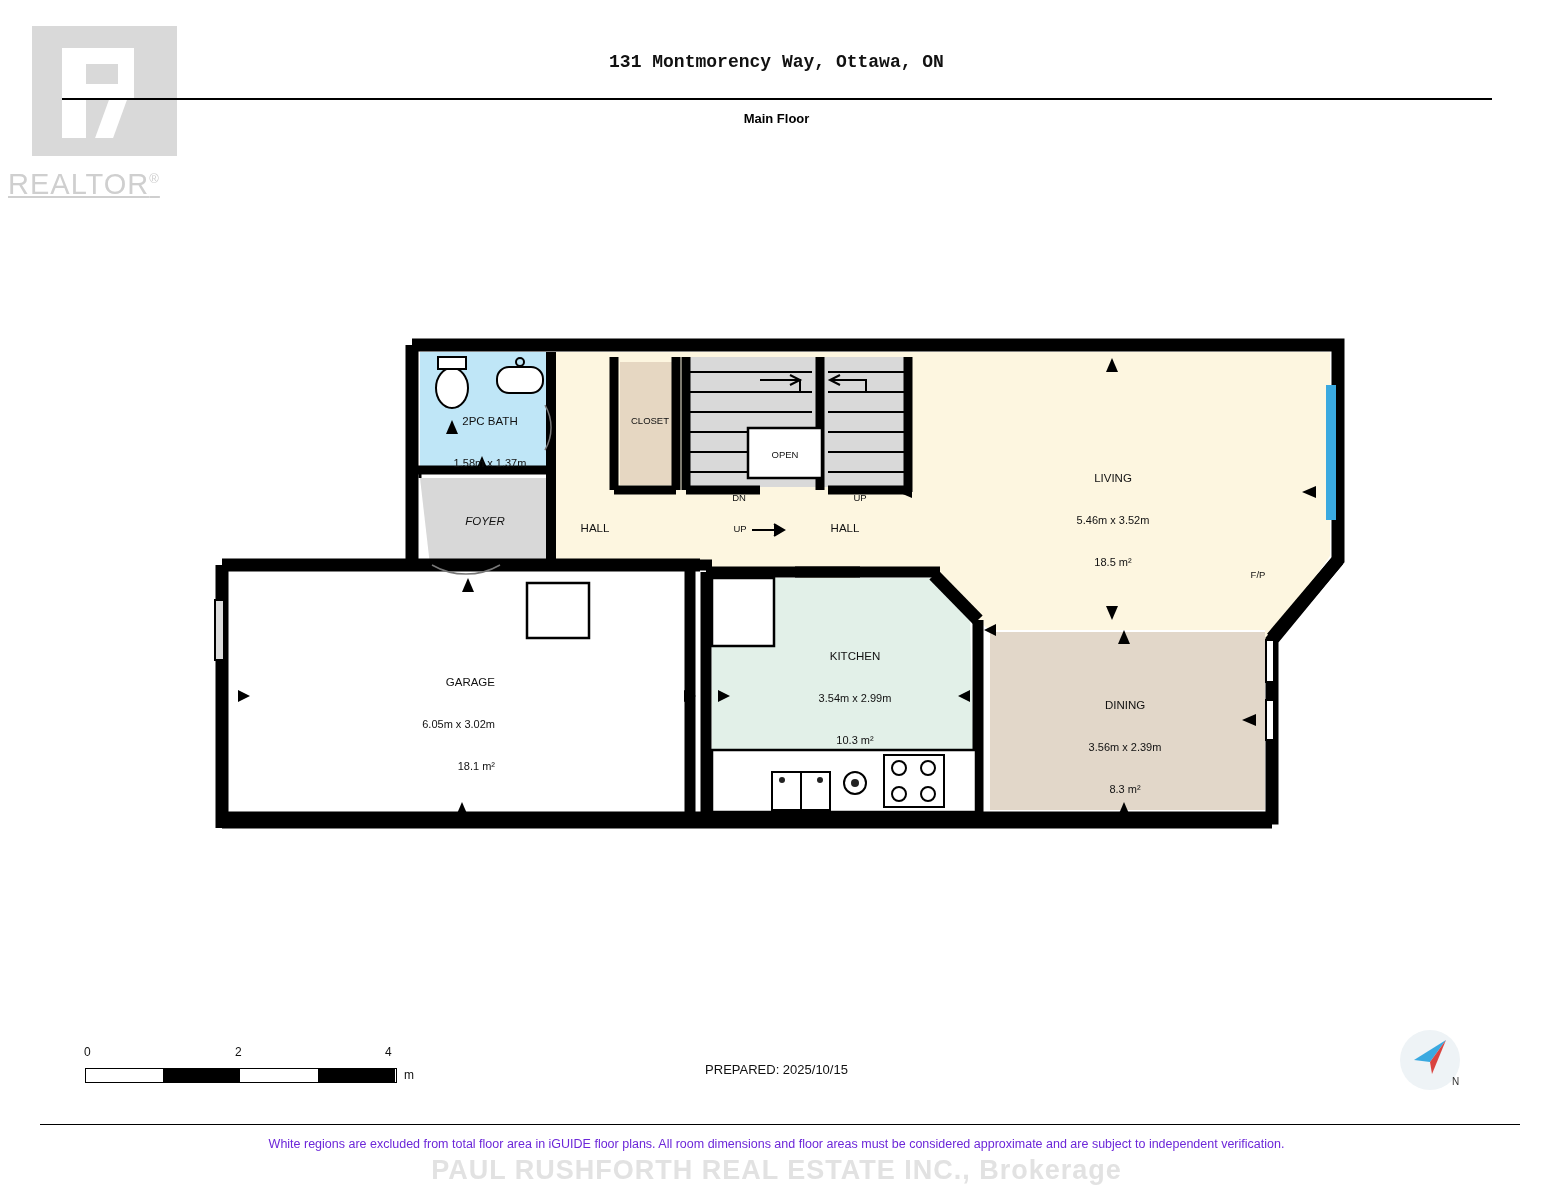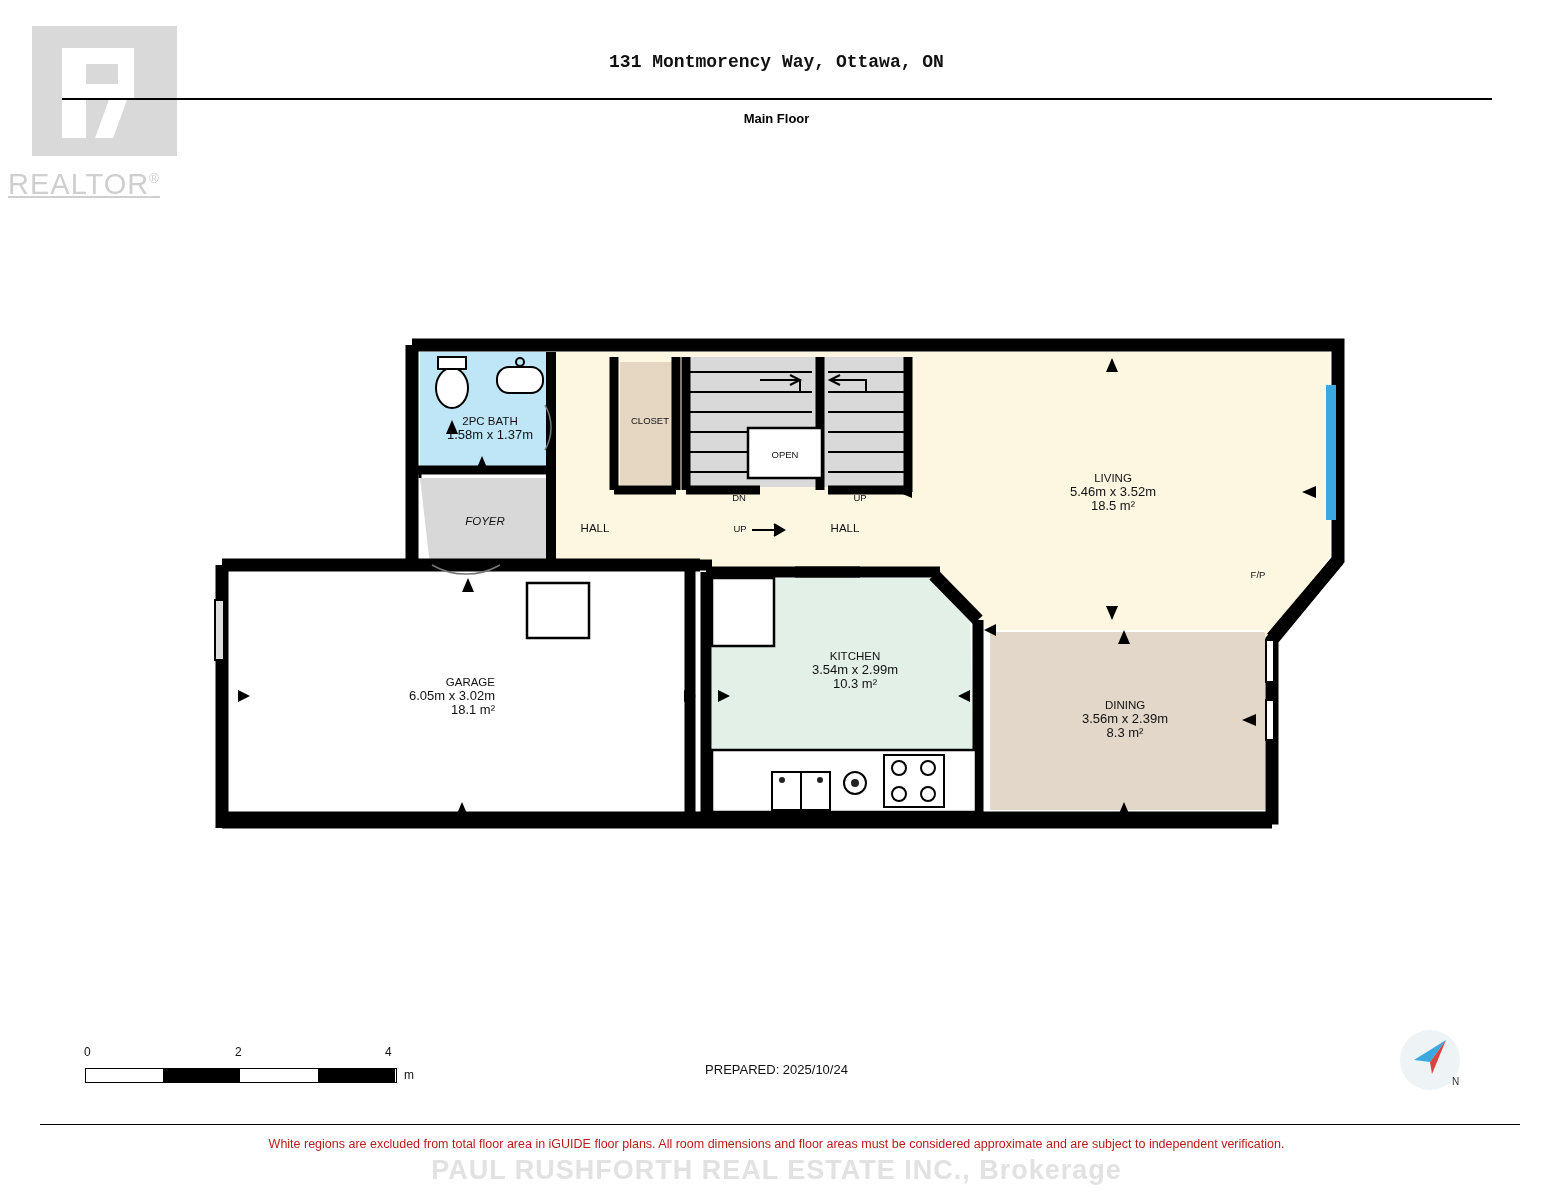--- a/index.html
+++ b/index.html
@@ -24,29 +24,29 @@
   .scale-unit{position:absolute;left:404px;top:1068px;font-size:12px;color:#111;}
 
   .prepared{position:absolute;left:0;top:1062px;width:1553px;text-align:center;font-size:13px;color:#111;}
 
   .compass{position:absolute;left:1400px;top:1030px;width:66px;height:66px;}
   .compass .circ{position:absolute;left:0;top:0;width:60px;height:60px;border-radius:50%;background:#eef3f6;}
   .compass svg{position:absolute;left:0;top:0;}
   .compass .nlabel{position:absolute;left:52px;top:46px;font-size:10px;color:#333;}
 
   .disclaimer-rule{position:absolute;left:40px;top:1124px;width:1480px;height:1px;background:#000;}
-  .disclaimer{position:absolute;left:0;top:1137px;width:1553px;text-align:center;font-size:12.5px;color:#b91c1c;}
+  .disclaimer{position:absolute;left:0;top:1137px;width:1553px;text-align:center;font-size:12.5px;color:#6d28d9;}
 
   .watermark{position:absolute;left:0;top:1155px;width:1553px;text-align:center;font-size:27px;font-weight:bold;letter-spacing:1px;color:#e2e2e2;}
 
   
   #plan{position:absolute;left:0;top:0;width:1553px;height:1200px;}
   .lbl{position:absolute;text-align:center;font-size:11.5px;color:#111;line-height:14px;white-space:nowrap;}
   .lbl-name{font-size:11.5px;}
-  .lbl-sm{font-size:13px;}
+  .lbl-sm{font-size:11px;margin-top:28px;}
   .tiny{font-size:9.5px;}
 </style>
 </head>
 <body>
 
 <div class="realtor-logo">
   <div class="rbox">
     <span class="rw" style="left:30px;top:22px;width:24px;height:90px;"></span>
     <span class="rw" style="left:54px;top:22px;width:46px;height:16px;"></span>
     <span class="rw" style="left:54px;top:58px;width:46px;height:16px;"></span>
@@ -252,21 +252,21 @@
   <span class="tick" style="left:155px;">2</span>
   <span class="tick" style="left:305px;">4</span>
 </div>
 <div class="scale-bar">
   <i style="left:77px;width:77px;"></i>
   <i style="left:154px;width:0px;"></i>
   <i style="left:232px;width:77px;"></i>
 </div>
 <div class="scale-unit">m</div>
 
-<div class="prepared">PREPARED: 2025/10/24</div>
+<div class="prepared">PREPARED: 2025/10/15</div>
 
 <div class="compass">
   <div class="circ"></div>
   <svg width="66" height="66" viewBox="0 0 66 66" xmlns="http://www.w3.org/2000/svg">
     <polygon points="46,10 14,30 30,32" fill="#3aa9e0"></polygon>
     <polygon points="46,10 30,32 32,44" fill="#d9433f"></polygon>
   </svg>
   <span class="nlabel">N</span>
 </div>
 

